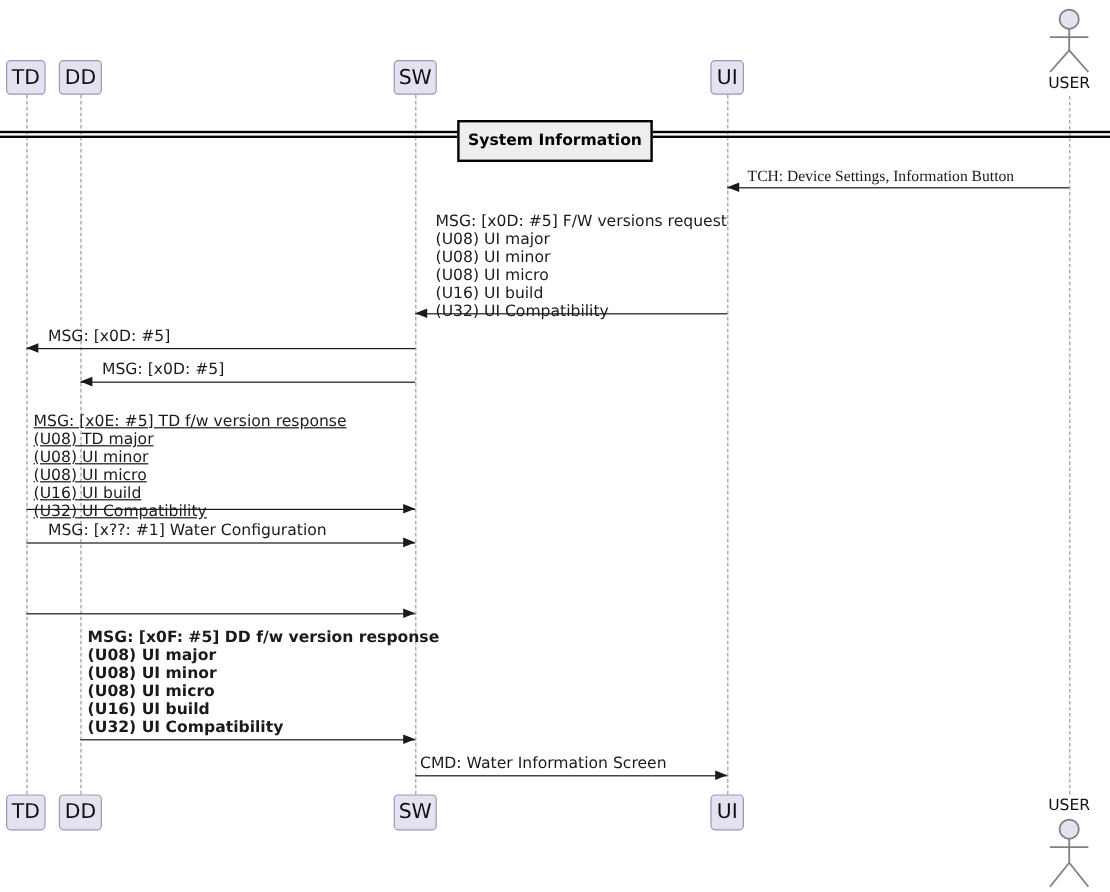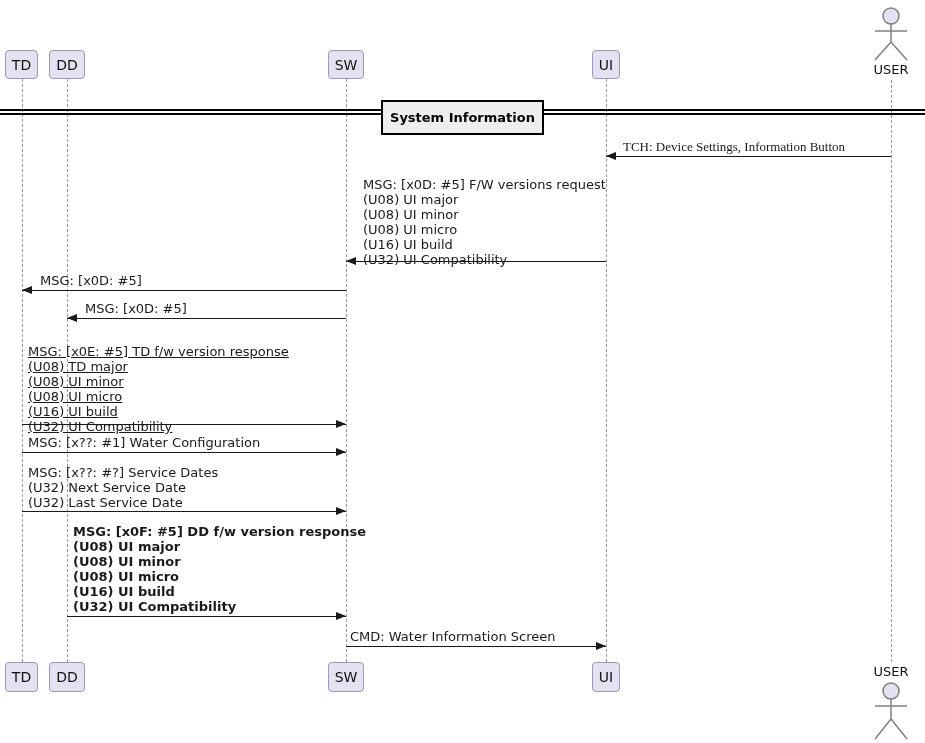--- a/index.html
+++ b/index.html
@@ -21,21 +21,21 @@
   }
   .lifeline {
     position:absolute; width:0; border-left:1px dashed var(--lifeline);
   }
   .pbox {
     position:absolute; height:29px;
     background:var(--participant-fill);
     border:1px solid var(--participant-border);
     border-radius:4px;
     display:flex; align-items:center; justify-content:center;
-    font-size:14px; color:#111;
+    font-size:17px; color:#111;
   }
   .pbox.bottom { height:30px; }
   .divider-line {
     position:absolute; left:0; width:925px; height:0;
     border-top:2px solid var(--divider-border);
   }
   .divider-box {
     position:absolute; left:381px; top:100px; width:163px; height:35px;
     background:var(--divider-fill);
     border:2px solid var(--divider-border);
@@ -127,27 +127,24 @@
 
   <div class="msg-label" style="left:28px; top:344px;text-decoration:underline;">MSG: [x0E: #5] TD f/w version response
 (U08) TD major
 (U08) UI minor
 (U08) UI micro
 (U16) UI build
 (U32) UI Compatibility</div>
   <div class="msg-line" style="left:22px; top:424px; width:324px;"></div>
   <div class="arrow-right" style="left:336px; top:420px;"></div>
 
-  <div class="msg-label" style="left:28px; top:435px;">MSG: [x??: #1] Water Configuration</div>
+  <div class="msg-label" style="left:40px; top:435px;">MSG: [x??: #1] Water Configuration</div>
   <div class="msg-line" style="left:22px; top:452px; width:324px;"></div>
   <div class="arrow-right" style="left:336px; top:448px;"></div>
 
-  <div class="msg-label" style="left:28px; top:465px;">MSG: [x??: #?] Service Dates
-(U32) Next Service Date
-(U32) Last Service Date</div>
   <div class="msg-line" style="left:22px; top:511px; width:324px;"></div>
   <div class="arrow-right" style="left:336px; top:507px;"></div>
 
   <div class="msg-label" style="left:73px; top:524px;font-weight:bold;">MSG: [x0F: #5] DD f/w version response
 (U08) UI major
 (U08) UI minor
 (U08) UI micro
 (U16) UI build
 (U32) UI Compatibility</div>
   <div class="msg-line" style="left:67px; top:616px; width:279px;"></div>

